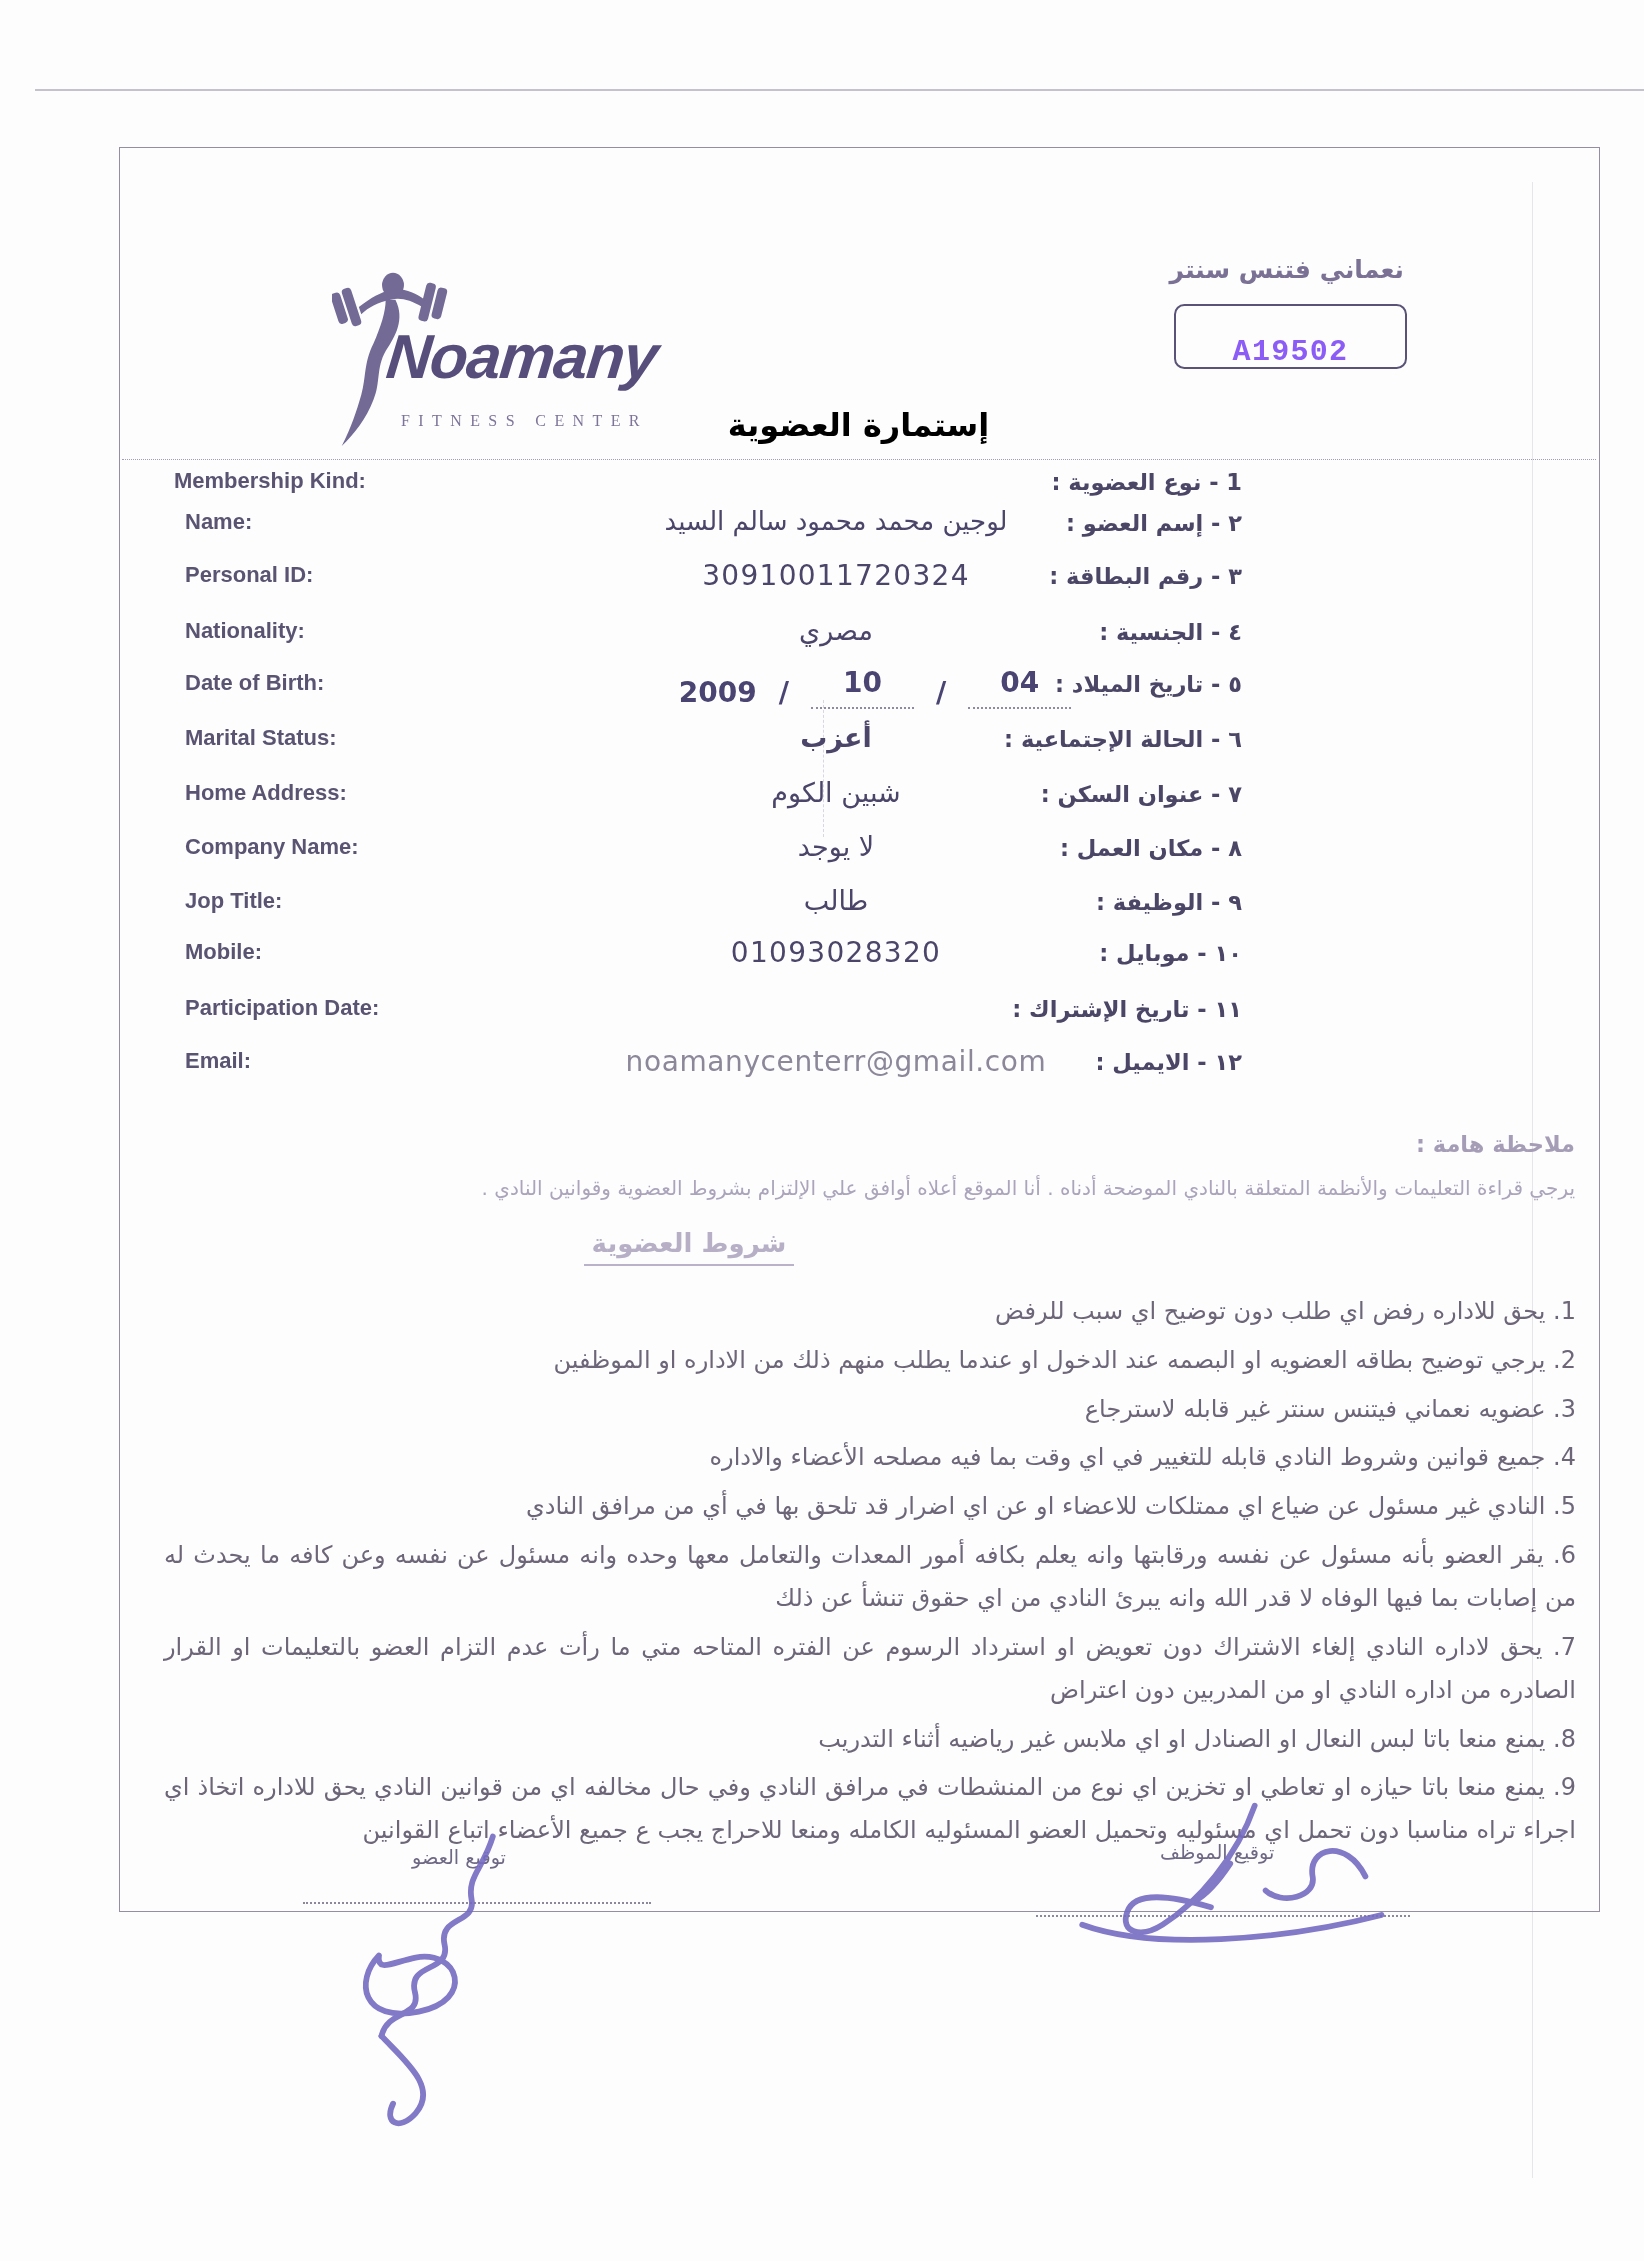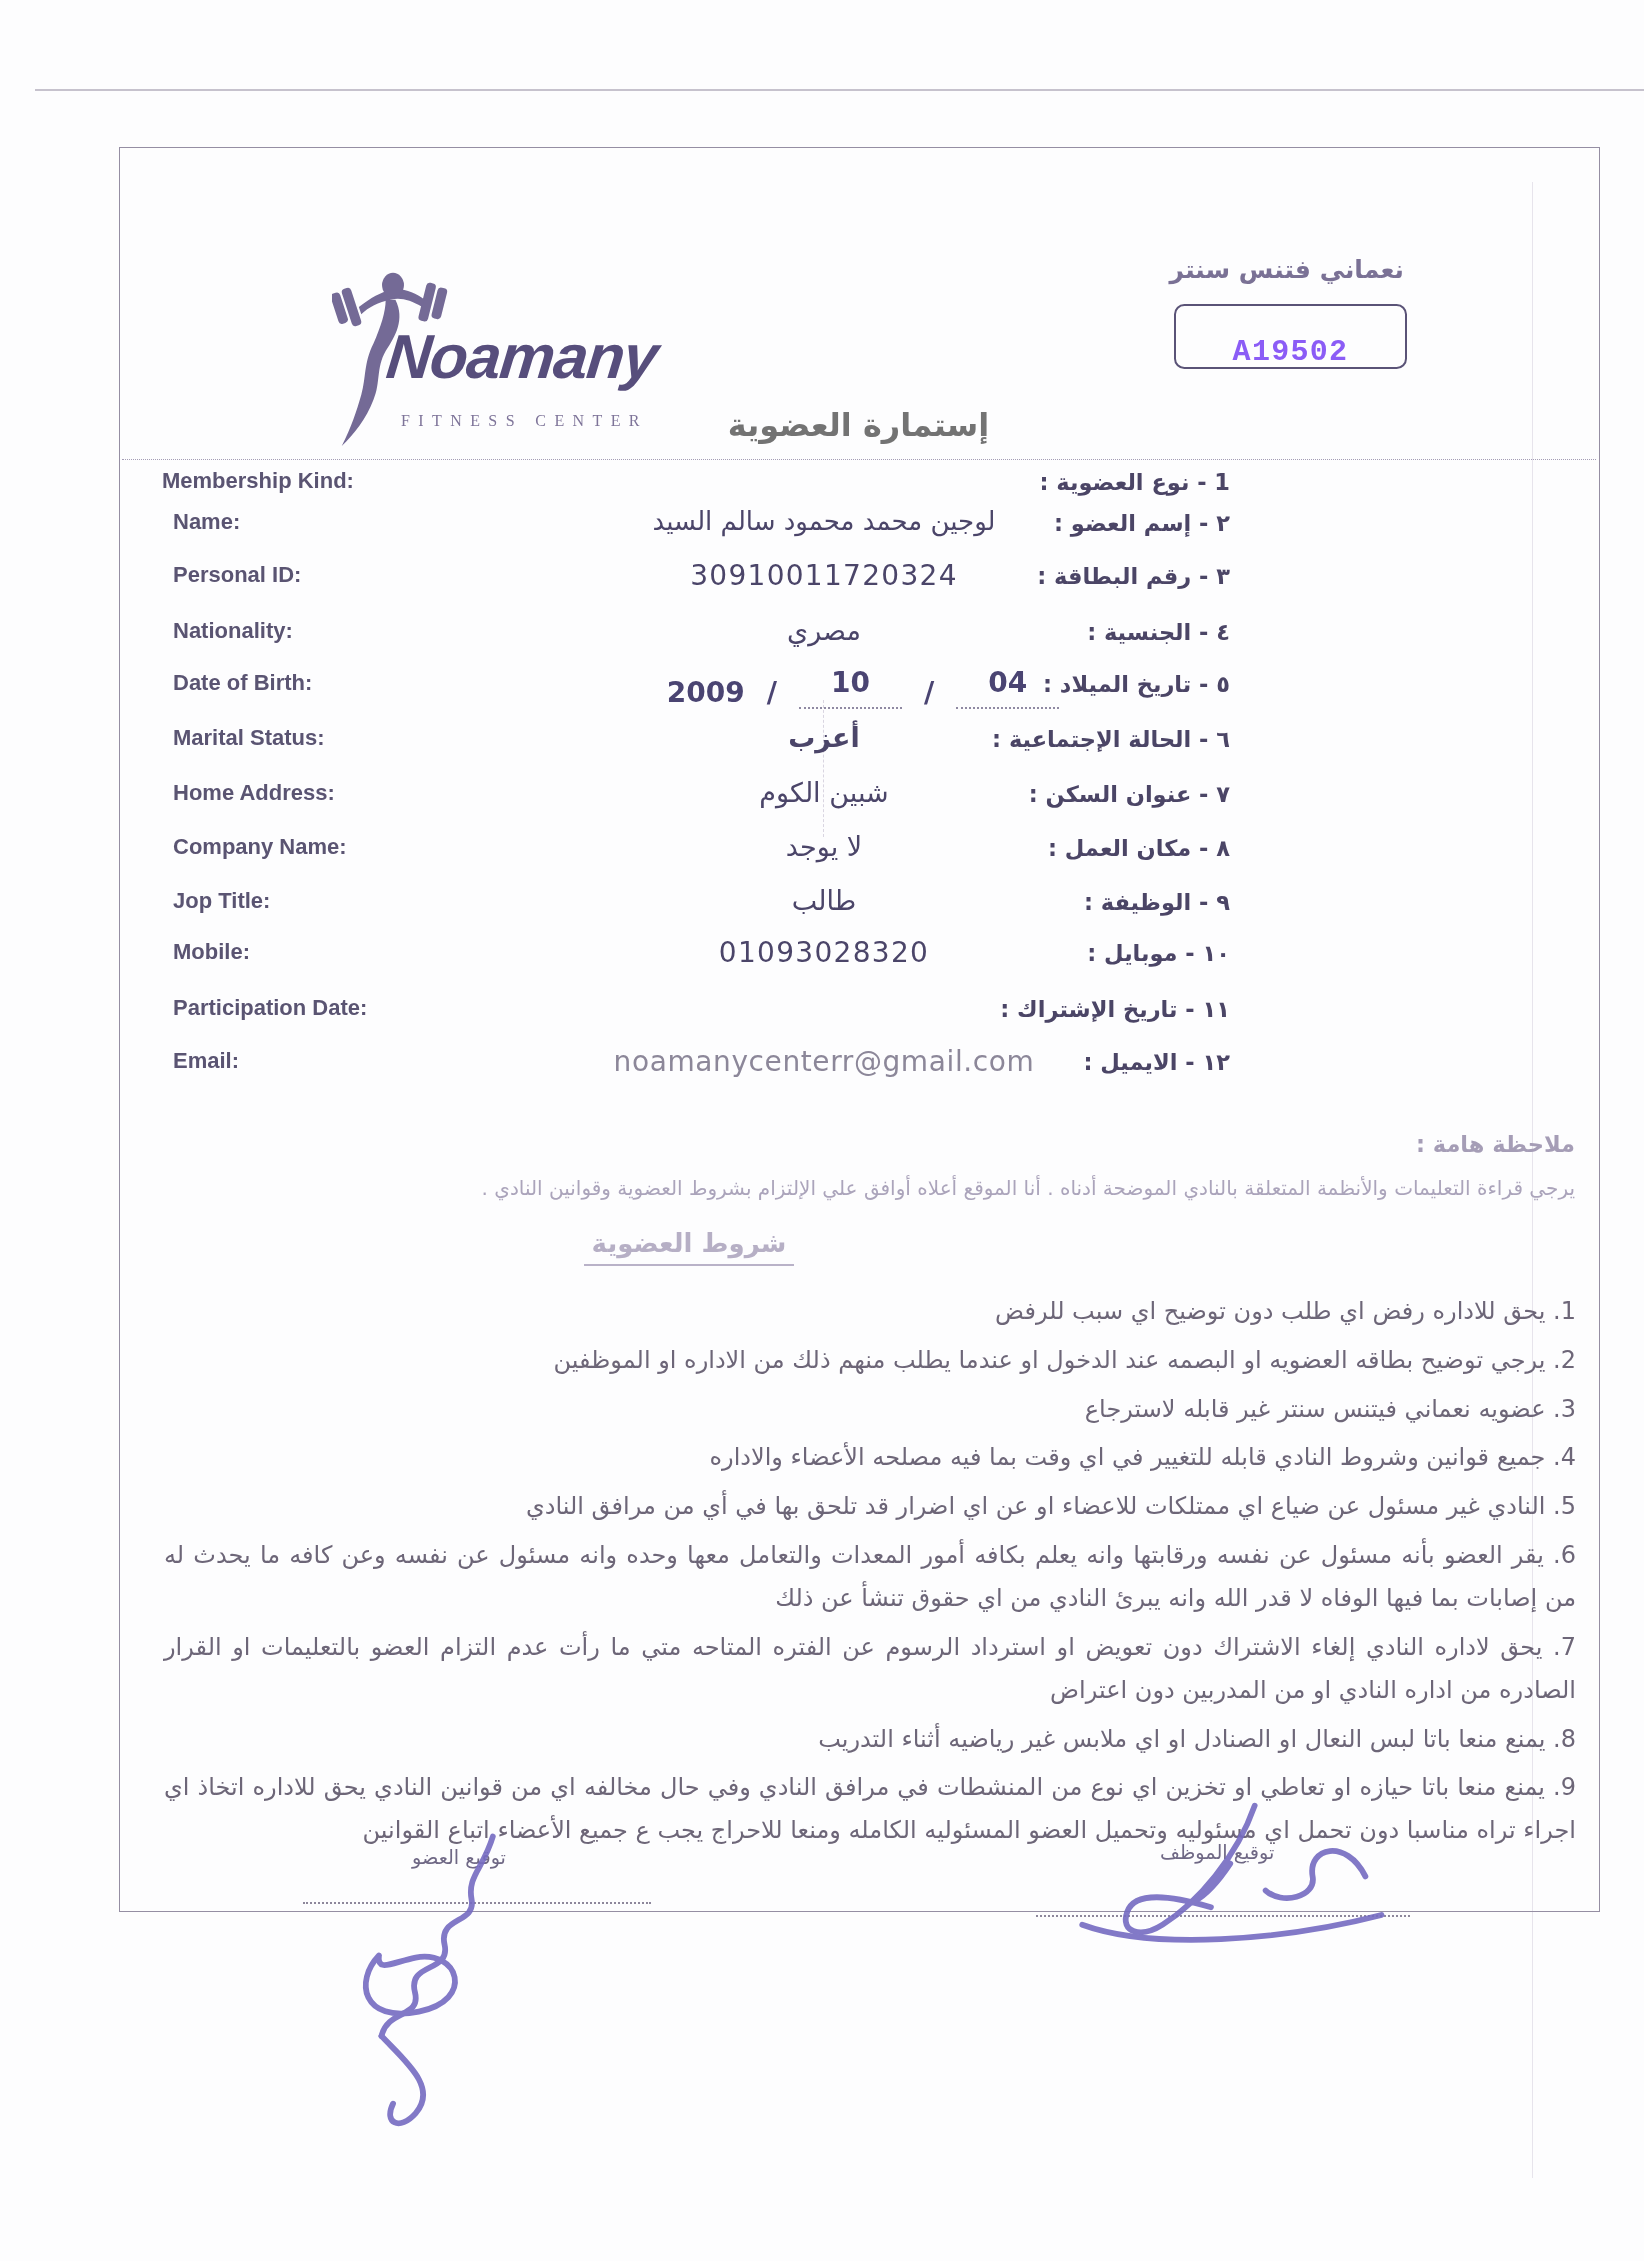--- a/index.html
+++ b/index.html
@@ -25,25 +25,25 @@
 
   
   .hdr-ar{right:240px;top:255px;font-size:25px;font-weight:700;color:#7a7195;direction:rtl;}
   .badge{left:1174px;top:304px;width:229px;height:61px;border:2.6px solid #5a5377;
          border-radius:10.3px;display:flex;align-items:center;justify-content:center;}
   .badge span{font-family:Liberation Mono, monospace;font-size:30px;font-weight:700;
               color:#8b5cf6;letter-spacing:1.3px;margin-top:30px;}
 
   
   .title{left:119px;top:406px;width:1479px;text-align:center;font-size:32px;
-         font-weight:700;color:#737373;direction:rtl;}
+         font-weight:700;color:#000000;direction:rtl;}
   .title-divider{left:122px;top:459px;width:1474px;height:0;border-top:1.9px dotted #a49db5;}
 
   
-  .row{left:0;top:0;width:1299px;height:39px;text-decoration:underline;}
+  .row{left:12px;top:0;width:1299px;height:39px;text-decoration:underline;}
   .en{position:absolute;left:173px;top:0;font-family:"Liberation Sans",sans-serif;
       font-size:22px;font-weight:700;color:#5a5472;}
   .row.first .en{left:162px;}
   .val{position:absolute;left:399px;top:-2.6px;width:850px;text-align:center;
        color:#4b4569;font-size:27px;direction:rtl;}
   .val.v-num{font-size:28px;letter-spacing:1.3px;direction:ltr;}
   .val.v-email{font-size:28px;color:#8c8799;direction:ltr;letter-spacing:0.6px;}
   .ar{position:absolute;right:69px;top:1.3px;direction:rtl;font-size:22.5px;
       font-weight:700;color:#4b4566;}
   .date-wrap{position:absolute;left:438px;top:-3.9px;width:850px;display:flex;

